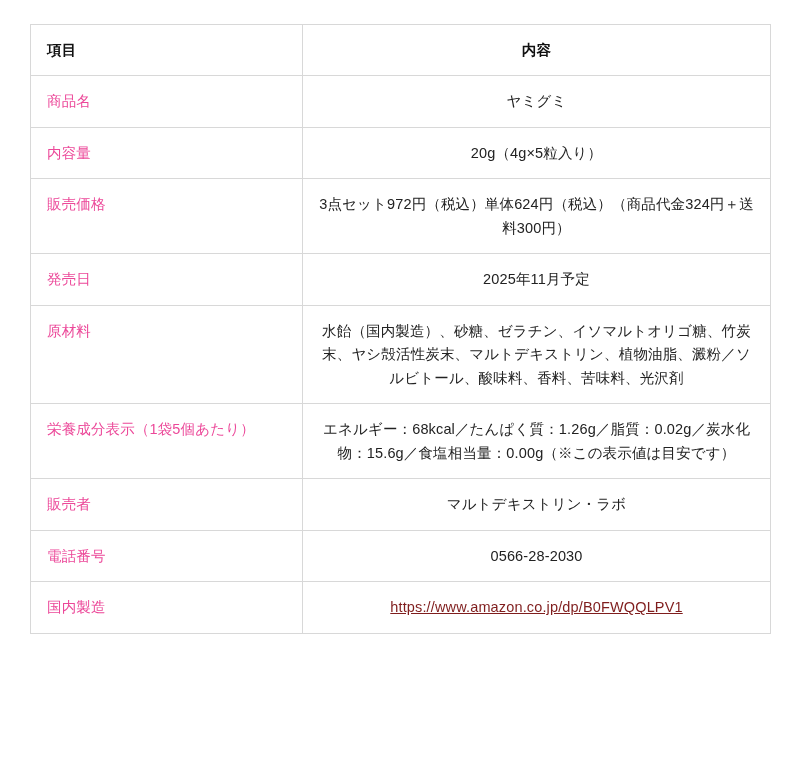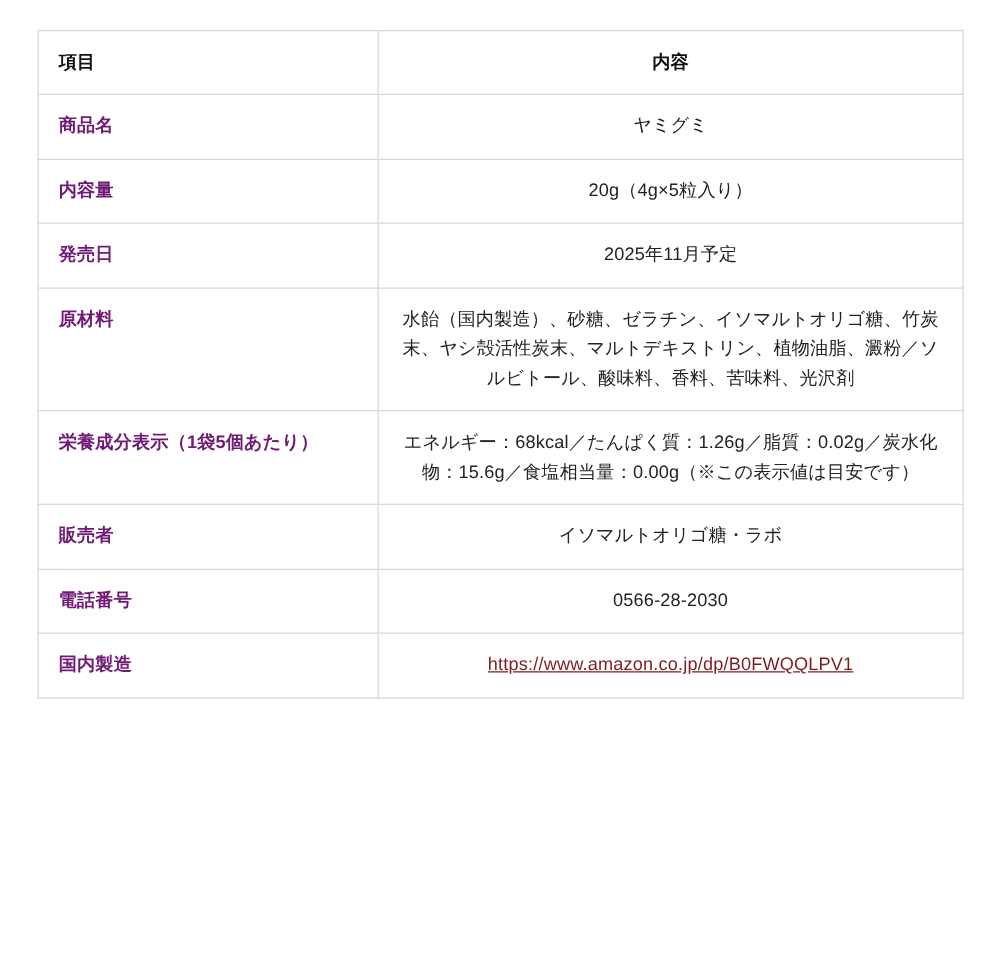--- a/index.html
+++ b/index.html
@@ -34,22 +34,22 @@
   table.spec col.c2 { width: 468px; }
   table.spec td {
     border: 1px solid #d8d8d8;
     vertical-align: top;
     padding: 14px 16px 13px 16px;
     font-size: 14.5px;
     line-height: 1.62;
     letter-spacing: 0.01em;
   }
   table.spec td.label {
-    font-weight: bold;
-    color: #701a75;
+    font-weight: normal;
+    color: #ec4899;
     white-space: nowrap;
   }
   table.spec td.value {
     color: #222222;
     word-break: break-all;
     text-align: center;
   }
   table.spec tr.header td {
     font-weight: bold;
     color: #111111;
@@ -76,34 +76,38 @@
       </tr>
       <tr>
         <td class="label">商品名</td>
         <td class="value">ヤミグミ</td>
       </tr>
       <tr>
         <td class="label">内容量</td>
         <td class="value">20g（4g×5粒入り）</td>
       </tr>
       <tr>
+        <td class="label">販売価格</td>
+        <td class="value">3点セット972円（税込）単体624円（税込）（商品代金324円＋送料300円）</td>
+      </tr>
+      <tr>
         <td class="label">発売日</td>
         <td class="value">2025年11月予定</td>
       </tr>
       <tr>
         <td class="label">原材料</td>
         <td class="value">水飴（国内製造）、砂糖、ゼラチン、イソマルトオリゴ糖、竹炭末、ヤシ殻活性炭末、マルトデキストリン、植物油脂、澱粉／ソルビトール、酸味料、香料、苦味料、光沢剤</td>
       </tr>
       <tr>
         <td class="label">栄養成分表示（1袋5個あたり）</td>
         <td class="value">エネルギー：68kcal／たんぱく質：1.26g／脂質：0.02g／炭水化物：15.6g／食塩相当量：0.00g（※この表示値は目安です）</td>
       </tr>
       <tr>
         <td class="label">販売者</td>
-        <td class="value">イソマルトオリゴ糖・ラボ</td>
+        <td class="value">マルトデキストリン・ラボ</td>
       </tr>
       <tr>
         <td class="label">電話番号</td>
         <td class="value">0566-28-2030</td>
       </tr>
       <tr>
         <td class="label">国内製造</td>
         <td class="value">
           <a class="detail-link" href="#">https://www.amazon.co.jp/dp/B0FWQQLPV1</a>
         </td>

